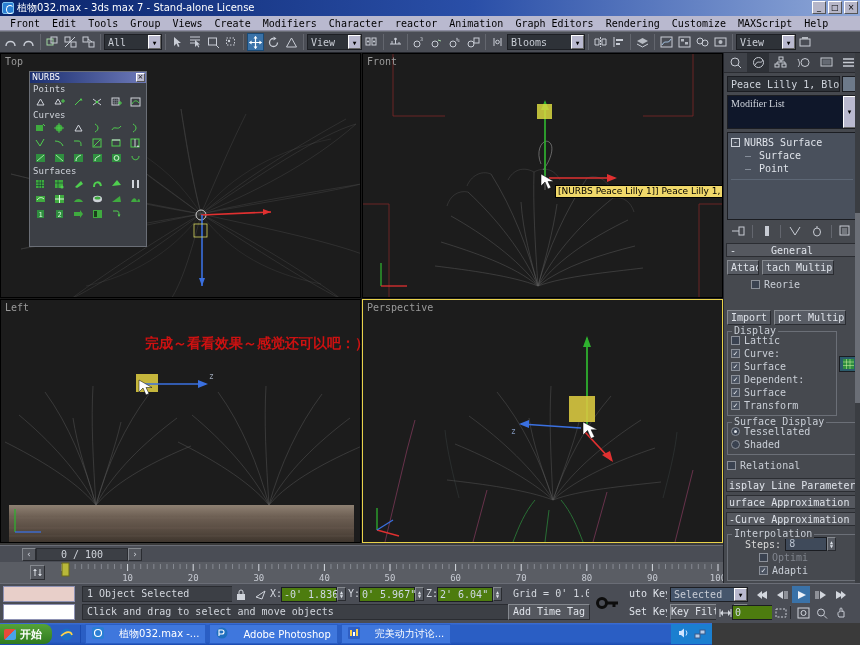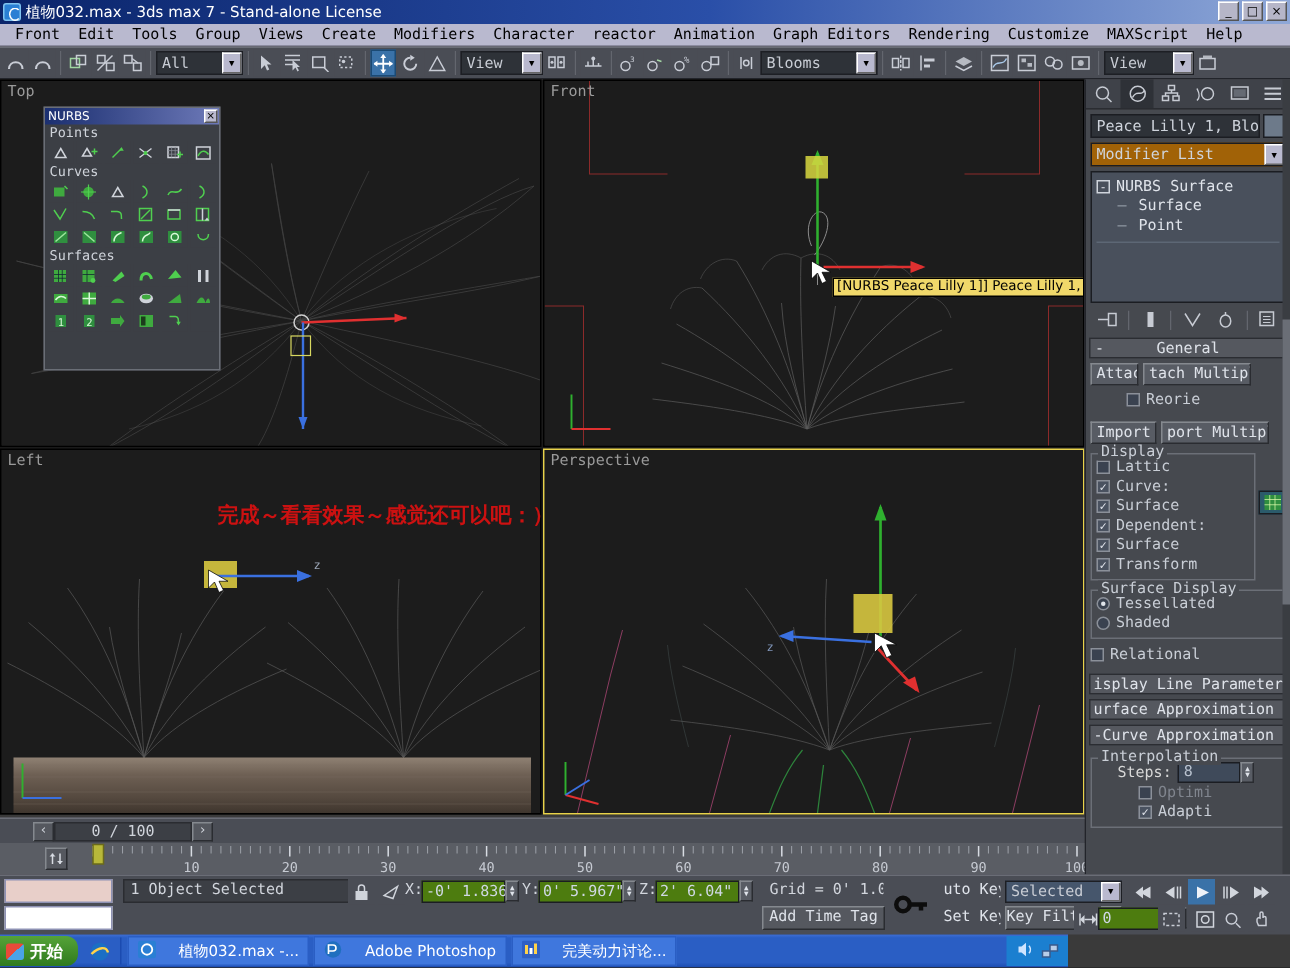--- a/index.html
+++ b/index.html
@@ -93,22 +93,22 @@
   #cpTabs{ display:flex; height:20px; background:#3f4249; border-bottom:1px solid #2a2c31;}
   #cpTabs .ct{ flex:1; display:flex;align-items:center;justify-content:center; color:#c7cbd3;}
   #cpTabs .ct.on{ background:#2e3137;}
   .cpNameRow{ display:flex; margin:3px 3px 0 3px;}
   .cpName{
     flex:1;height:16px;background:#2e3238;border:1px solid #1b1d22;
     color:#cfd4dc;font-size:10px;line-height:15px;padding-left:3px;overflow:hidden;white-space:nowrap;
   }
   .cpColor{ width:15px;height:16px;background:#6d7a8a;border:1px solid #1b1d22;margin-left:2px;}
   .cpModList{
-    margin:3px; height:16px;background:#a16207;border:1px solid #1b1d22;
-    color:#cfd4dc; font-size:10px; line-height:15px; padding-left:3px; position:relative;
+    margin:3px; height:34px;background:#0f172a;border:1px solid #1b1d22;
+    color:#cfd4dc; font-size:10px; line-height:15px; padding-left:3px; position:relative;font-family:Liberation Serif, serif;
   }
   .cpModList .arrow{
     position:absolute;right:0;top:0;width:13px;height:100%;
     background:#b9b9cf;border:1px solid #fff;border-right-color:#666;border-bottom-color:#666;
     display:flex;align-items:center;justify-content:center;color:#000;font-size:6px;
   }
   .cpStack{
     margin:2px 3px; height:88px; background:#49505c; border:1px solid #1b1d22;
     padding:3px; font-size:10px; color:#dfe3ea; overflow:hidden;
   }
@@ -1039,21 +1039,21 @@
   </div>
   <div class="cpBody">
     <div class="btnRow">
       <div class="mbtn" style="width:32px">Attach</div>
       <div class="mbtn" style="width:72px">tach Multipl</div>
     </div>
     <div class="chkrow" style="padding-left:24px">
       <span class="chk"></span>
       <span>Reorie</span>
     </div>
-    <div class="btnRow" style="margin-top:8px">
+    <div class="btnRow" style="margin-top:19px">
       <div class="mbtn" style="width:44px">Import</div>
       <div class="mbtn" style="width:72px">port Multipl</div>
     </div>
 
     <div style="display:flex;align-items:flex-start;">
       <div class="grpbox" style="flex:1">
         <span class="gtitle">Display</span>
         <div class="chkrow">
           <span class="chk"></span>
           <span>Lattic</span>
@@ -1271,20 +1271,21 @@
       </g>
     <rect x="62" y="1" width="7" height="13" fill="#b8b83a" stroke="#6a6a1a"></rect>
   </svg>
 </div>
 
 <div id="statuswrap">
   <div class="miniSwatch" style="top:2px;background:#e8cfc9"></div>
   <div class="miniSwatch" style="top:20px;background:#ffffff"></div>
 
   <div class="statusField" style="left:82px;top:2px;width:158px;height:16px">1 Object Selected</div>
+  <div class="statusField" style="left:82px;top:20px;width:430px;height:16px">Click and drag to select and move objects</div>
 
   <div class="navbtn" style="left:232px;top:2px">
     <svg width="10" height="12">
         <rect x="1" y="5" width="8" height="6" fill="#d0d4db"></rect>
         <path d="M3 5 V3 a2 2 0 0 1 4 0 V5" stroke="#d0d4db" fill="none"></path>
       </svg>
   </div>
   <div class="navbtn" style="left:252px;top:2px">
     <svg width="12" height="12">
         <path d="M1 8 L10 2 L7 10 Z" stroke="#d0d4db" fill="none"></path>

